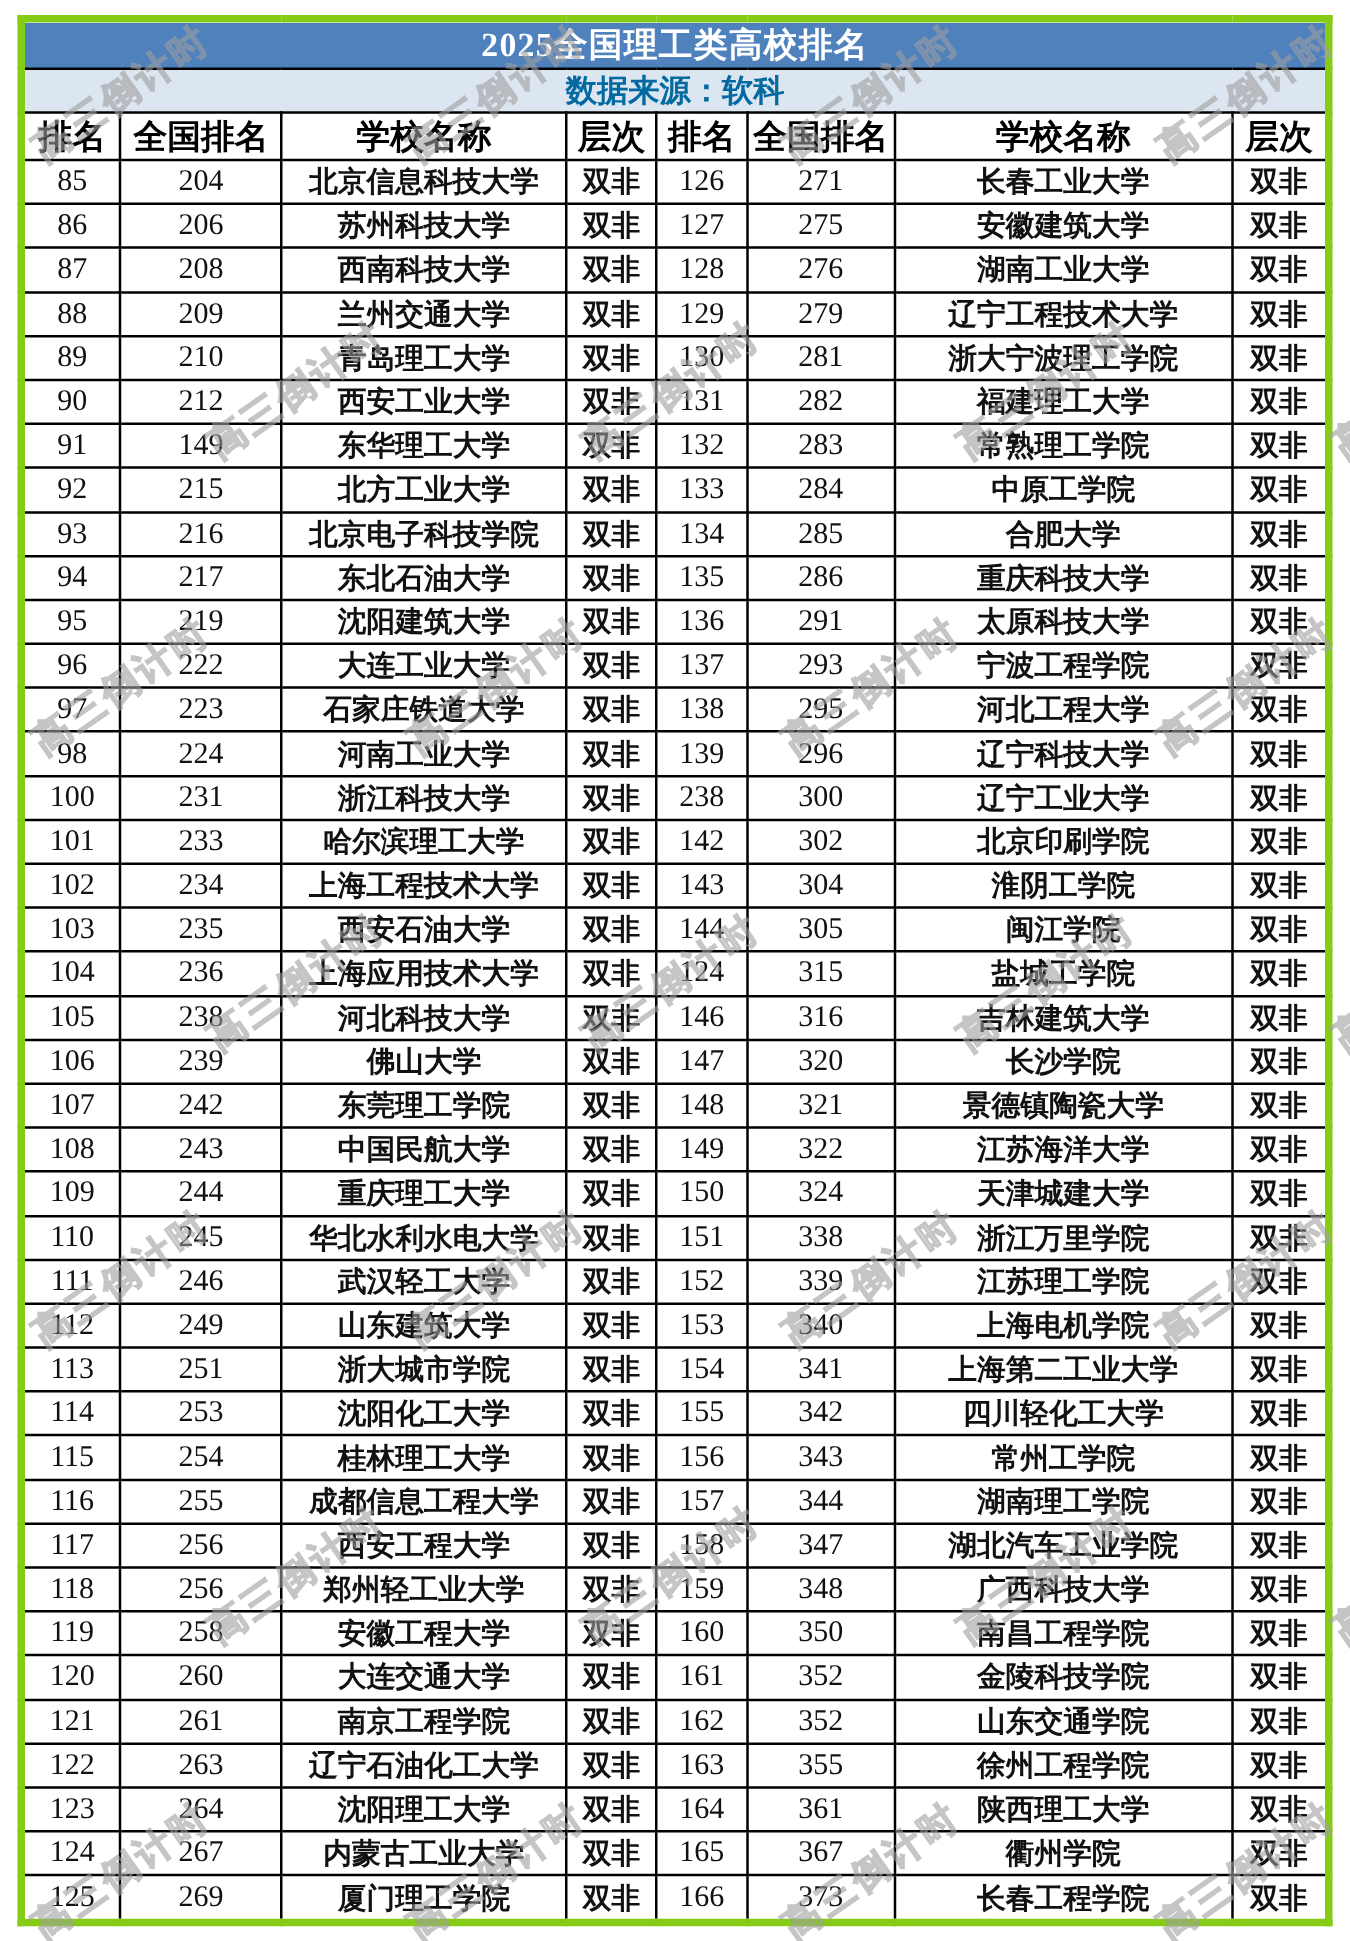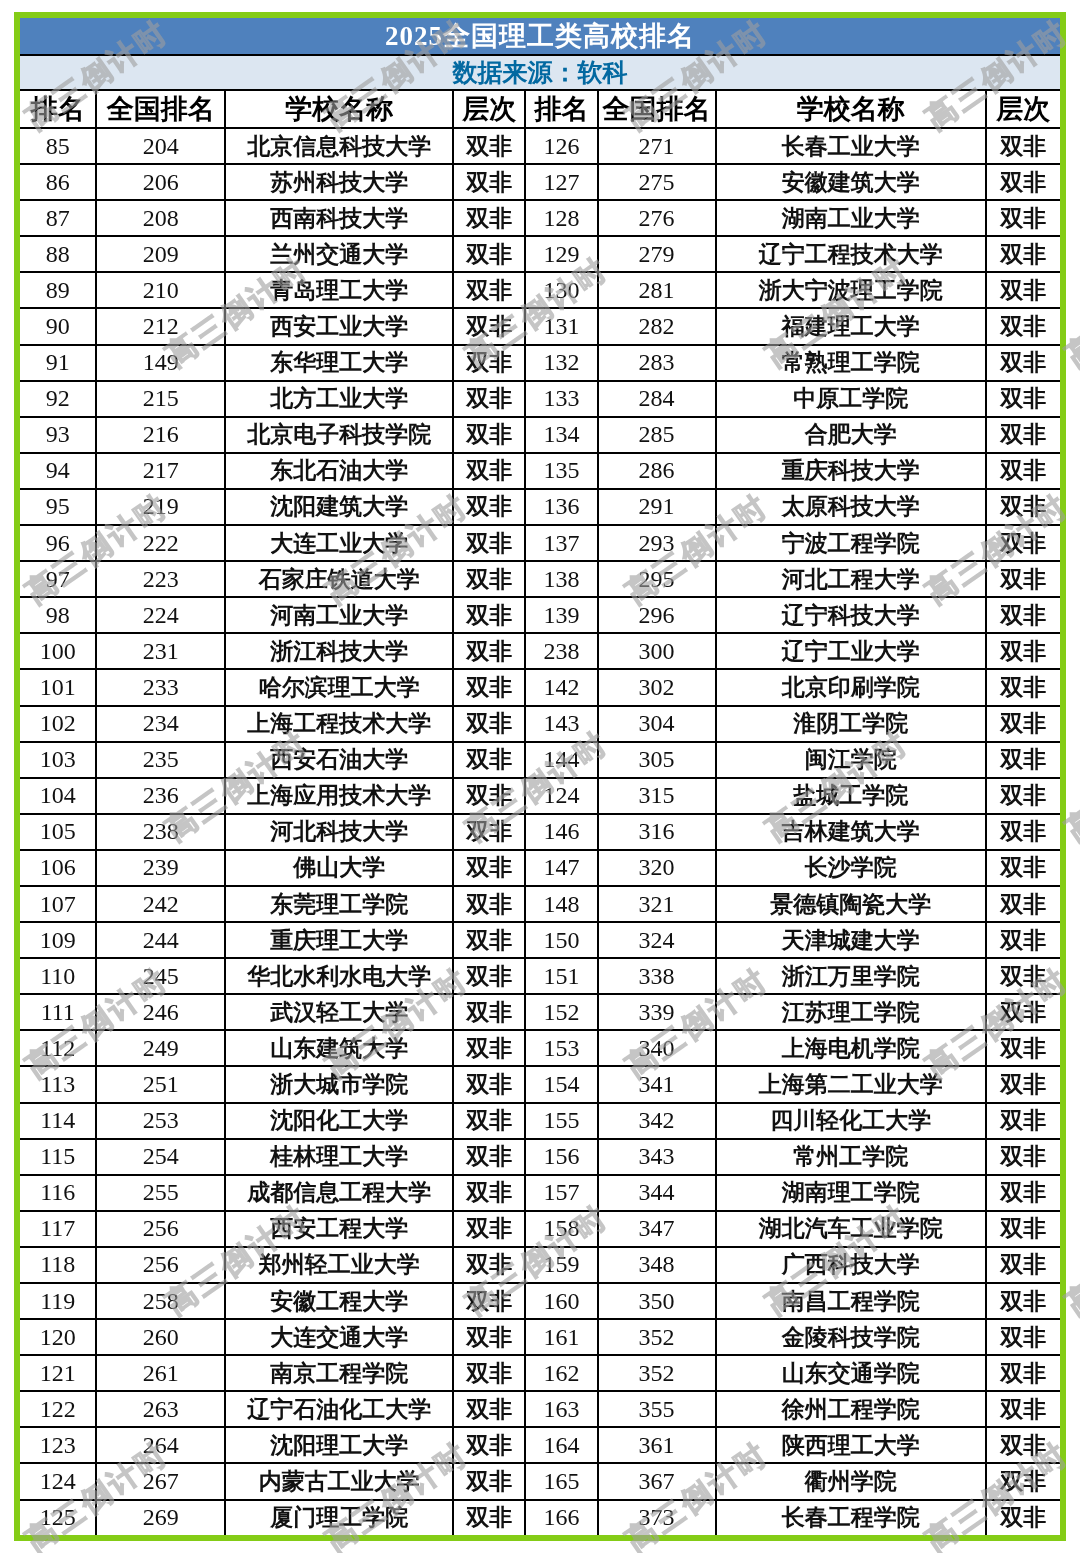--- a/index.html
+++ b/index.html
@@ -330,20 +330,30 @@
           <td class="num">107</td>
           <td class="num">242</td>
           <td class="school">东莞理工学院</td>
           <td class="level">双非</td>
           <td class="num">148</td>
           <td class="num">321</td>
           <td class="school">景德镇陶瓷大学</td>
           <td class="level">双非</td>
         </tr>
         <tr>
+          <td class="num">108</td>
+          <td class="num">243</td>
+          <td class="school">中国民航大学</td>
+          <td class="level">双非</td>
+          <td class="num">149</td>
+          <td class="num">322</td>
+          <td class="school">江苏海洋大学</td>
+          <td class="level">双非</td>
+        </tr>
+        <tr>
           <td class="num">109</td>
           <td class="num">244</td>
           <td class="school">重庆理工大学</td>
           <td class="level">双非</td>
           <td class="num">150</td>
           <td class="num">324</td>
           <td class="school">天津城建大学</td>
           <td class="level">双非</td>
         </tr>
         <tr>

